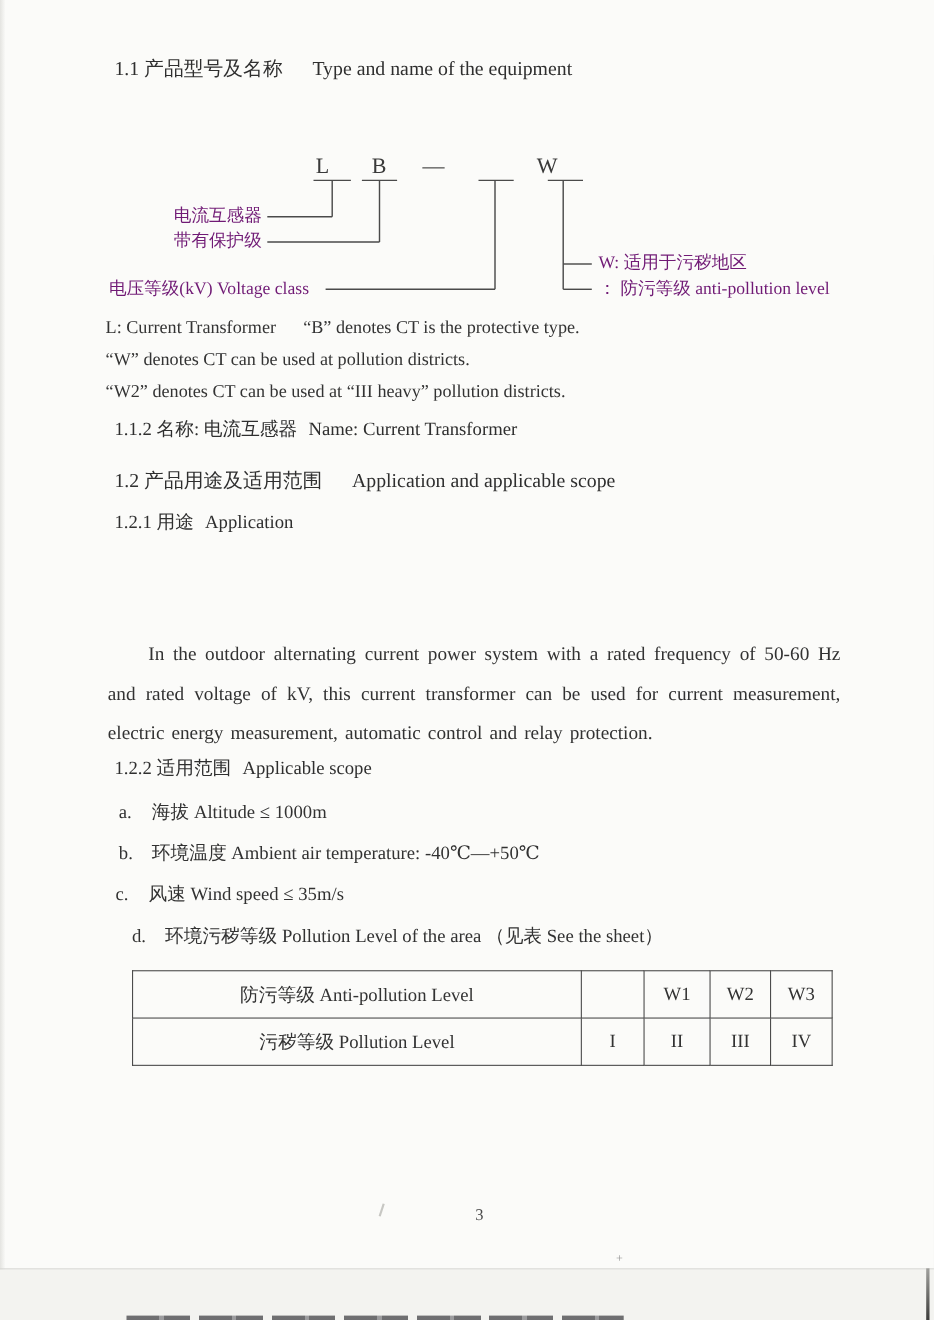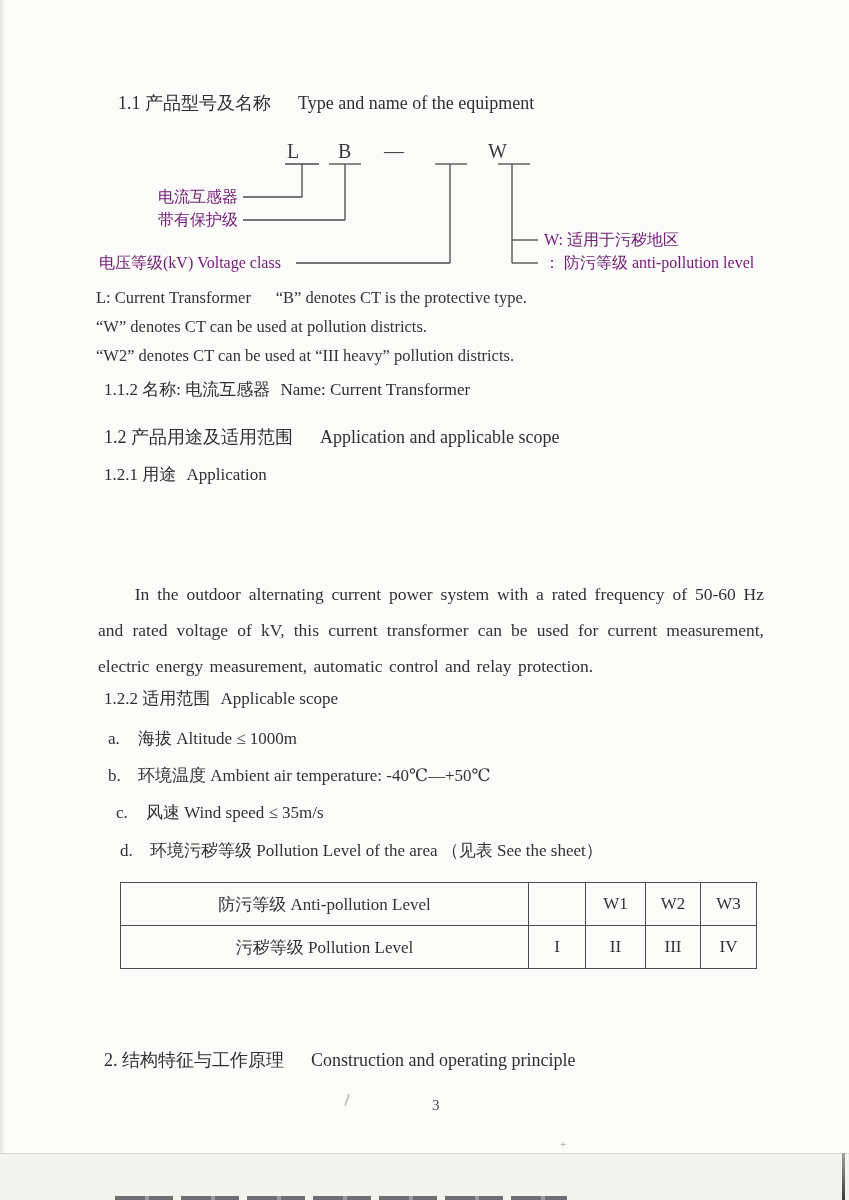--- a/index.html
+++ b/index.html
@@ -50,21 +50,21 @@
   .scan-dashes { left:115px; top:1196px; width:452px; height:4px; opacity:.85;
     background:repeating-linear-gradient(90deg,#57575a 0 30px,#8d8d90 30px 34px,#57575a 34px 58px,rgba(0,0,0,0) 58px 66px); }
   .reg-mark { left:560px; top:1138px; font-size:11px; color:#909090; }
   .smudge { left:346px; top:1094px; width:2px; height:12px; background:#c7c7c3; transform:rotate(18deg); }
 </style>
 </head>
 <body>
 
 <div class="page">
 
-  <div class="abs hd" style="left:118px; top:50px;margin-top:41px;">
+  <div class="abs hd" style="left:104px; top:50px;">
     <span>1.1 产品型号及名称</span><span class="gap-lg">Type and name of the equipment</span>
   </div>
 
 
   <div class="abs diagram">
     <svg width="849" height="150" viewBox="0 0 849 150">
       <g stroke="#4a4a4a" stroke-width="1.3" fill="none">
         <line x1="285" y1="24" x2="319" y2="24"></line>
         <line x1="329" y1="24" x2="361" y2="24"></line>
         <line x1="435" y1="24" x2="467" y2="24"></line>
@@ -113,21 +113,21 @@
     <span>1.2.2 适用范围</span><span class="gap-sm">Applicable scope</span>
   </div>
 
   <div>
     <div class="abs scope-item" style="left:108px; top:727px;">
       <span class="marker">a.</span><span>海拔 Altitude ≤ 1000m</span>
     </div>
     <div class="abs scope-item" style="left:108px; top:764px;">
       <span class="marker">b.</span><span>环境温度 Ambient air temperature: -40℃—+50℃</span>
     </div>
-    <div class="abs scope-item" style="left:116px; top:801px;">
+    <div class="abs scope-item" style="left:105px; top:801px;">
       <span class="marker">c.</span><span>风速 Wind speed ≤ 35m/s</span>
     </div>
     <div class="abs scope-item" style="left:108px; top:839px;margin-left:12px;">
       <span class="marker">d.</span><span>环境污秽等级 Pollution Level of the area （见表  See the sheet）</span>
     </div>
   </div>
 
   <table class="ptable">
     <colgroup>
       <col style="width:408px">
@@ -147,23 +147,20 @@
       <tr class="row-std">
         <td>污秽等级 Pollution Level</td>
         <td>I</td>
         <td>II</td>
         <td>III</td>
         <td>IV</td>
       </tr>
     </tbody>
   </table>
 
-  <div class="abs hd" style="left:104px; top:1048px;">
-    <span>2. 结构特征与工作原理</span><span class="gap-lg">Construction and operating principle</span>
-  </div>
 
   <div class="abs pageno" style="left:432px; top:1097px;">3</div>
 
   <div class="abs smudge"></div>
   <div class="abs reg-mark">+</div>
   <div class="abs scan-left"></div>
   <div class="abs scan-bottom-area"></div>
   <div class="abs scan-bottom-edge"></div>
   <div class="abs scan-right-line"></div>
   <div class="abs scan-dashes"></div>

